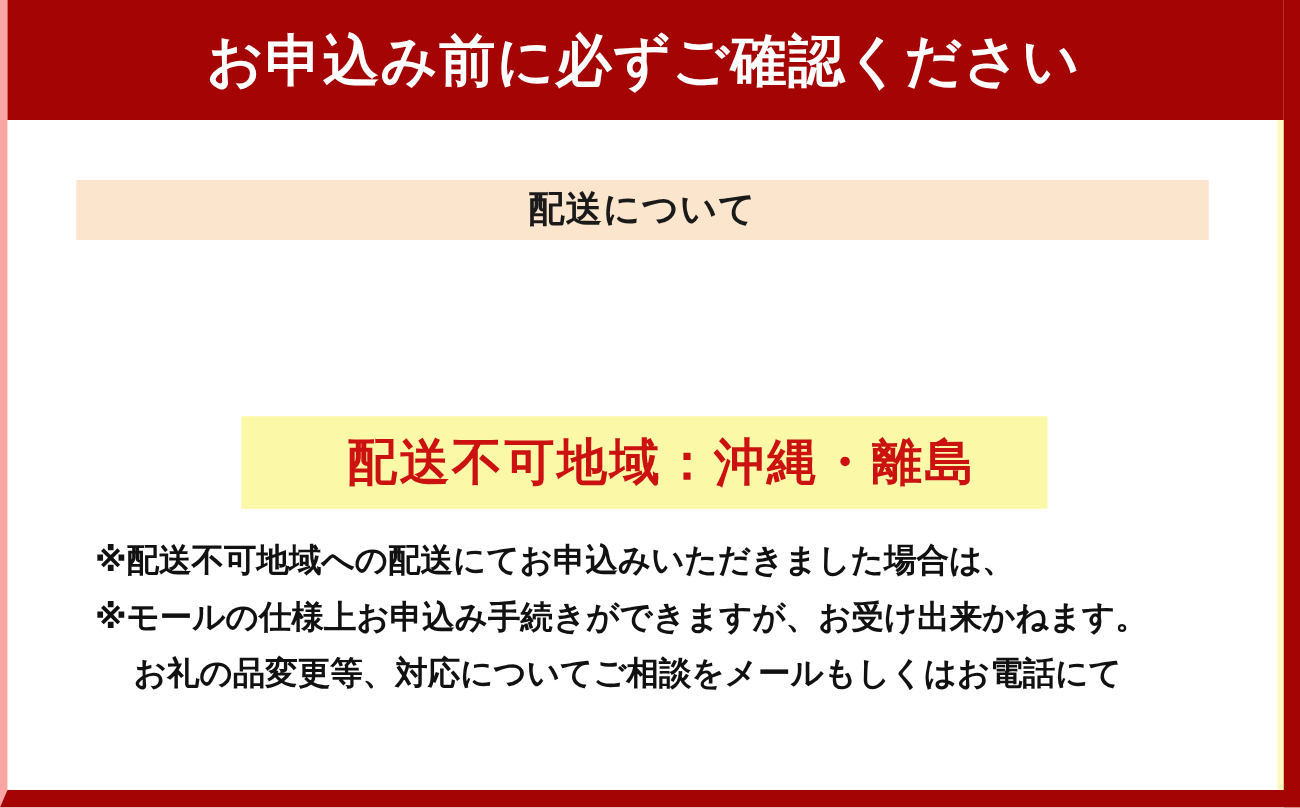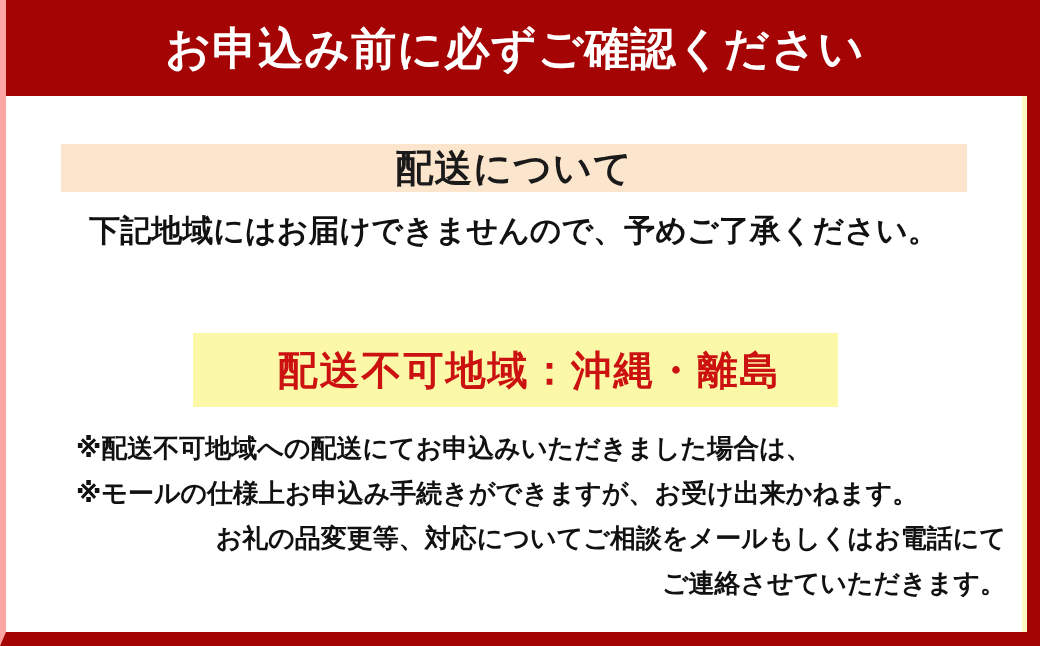--- a/index.html
+++ b/index.html
@@ -62,21 +62,21 @@
     top: 48px;
     width: 906px;
     height: 48px;
     background: #fce5cd;
     display: flex;
     align-items: center;
     justify-content: center;
   }
   .section-band-title {
     color: #1a1a1a;
-    font-size: 38px;
+    font-size: 29px;
     font-weight: bold;
     line-height: 1;
     letter-spacing: 1px;
     white-space: nowrap;
   }
 
   
   .lead {
     position: absolute;
     left: 0;
@@ -127,47 +127,44 @@
     font-weight: bold;
     line-height: 45px;
     letter-spacing: 0px;
     white-space: nowrap;
   }
   .notes .note-line {
     display: block;
   }
   .notes .note-line.indented {
     padding-left: 31px;
-    text-align: right;
   }
 </style>
 </head>
 <body>
 
 <div id="notice-banner">
 
   <div class="header-band">
     <div class="header-title">お申込み前に必ずご確認ください</div>
   </div>
 
   <div class="content">
 
     <div class="section-band">
       <div class="section-band-title">配送について</div>
     </div>
 
     <div class="lead">
-      <div class="lead-line">下記地域にはお届けできませんので、予めご了承ください。</div>
     </div>
 
     <div class="highlight-band">
       <div class="highlight-text">配送不可地域：沖縄・離島</div>
     </div>
 
     <div class="notes">
       <span class="note-line">※配送不可地域への配送にてお申込みいただきました場合は、</span>
       <span class="note-line">※モールの仕様上お申込み手続きができますが、お受け出来かねます。</span>
       <span class="note-line indented">お礼の品変更等、対応についてご相談をメールもしくはお電話にて</span>
-      <span class="note-line indented">ご連絡させていただきます。</span>
     </div>
 
   </div>
 </div>
 
 </body></html>

